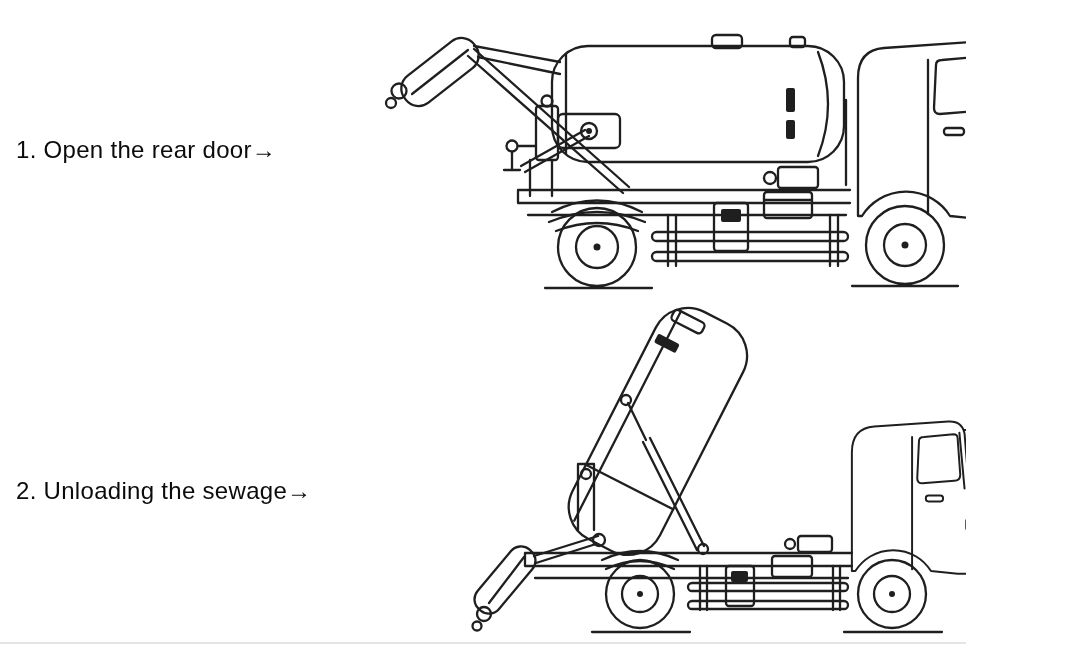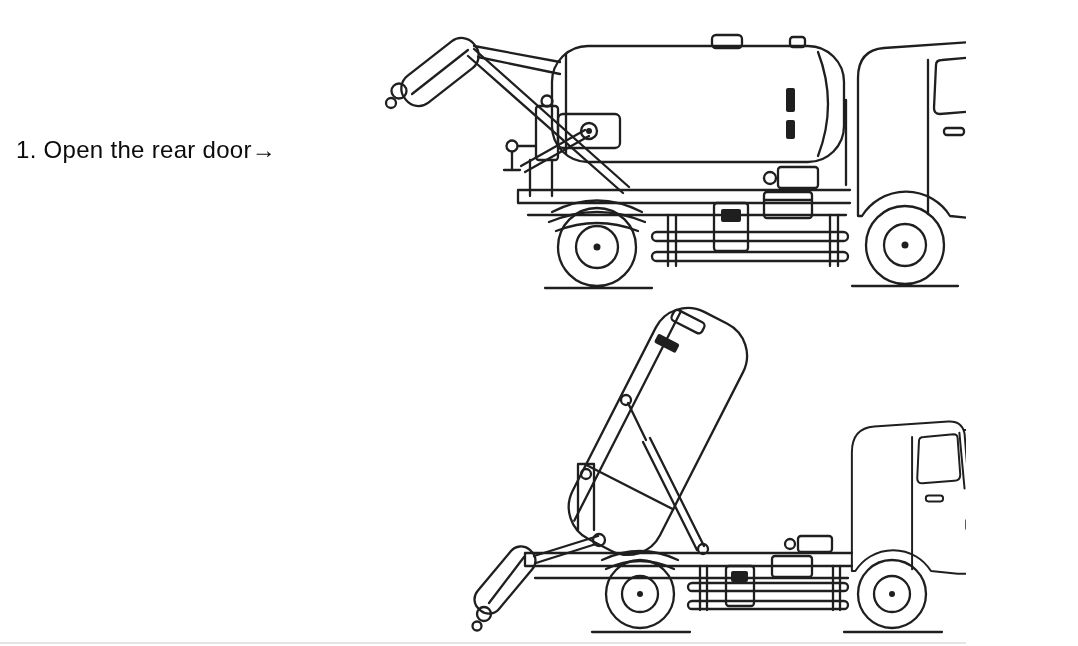--- a/index.html
+++ b/index.html
@@ -24,20 +24,21 @@
   .art{stroke:var(--line-color);stroke-width:2.3;fill:none;stroke-linecap:round;stroke-linejoin:round;}
   .dk{fill:var(--line-color);stroke:none;}
   .bottom-divider{position:absolute;left:0;right:0;bottom:2px;height:2px;background:var(--divider-color);}
 </style>
 </head>
 <body>
 
 <div class="canvas">
 
   <div class="step-label" id="label1">1. Open the rear door→</div>
+  <div class="step-label" id="label2">2. Unloading the sewage→</div>
 
   <svg class="diagram" width="1078" height="646" viewBox="0 0 1078 646">
     <defs>
       <g id="wheel-lg">
         <circle r="39"></circle>
           <circle r="21"></circle>
           <circle class="dk" r="3.5"></circle>
       </g>
       <g id="wheel-sm">
         <circle r="34"></circle>

